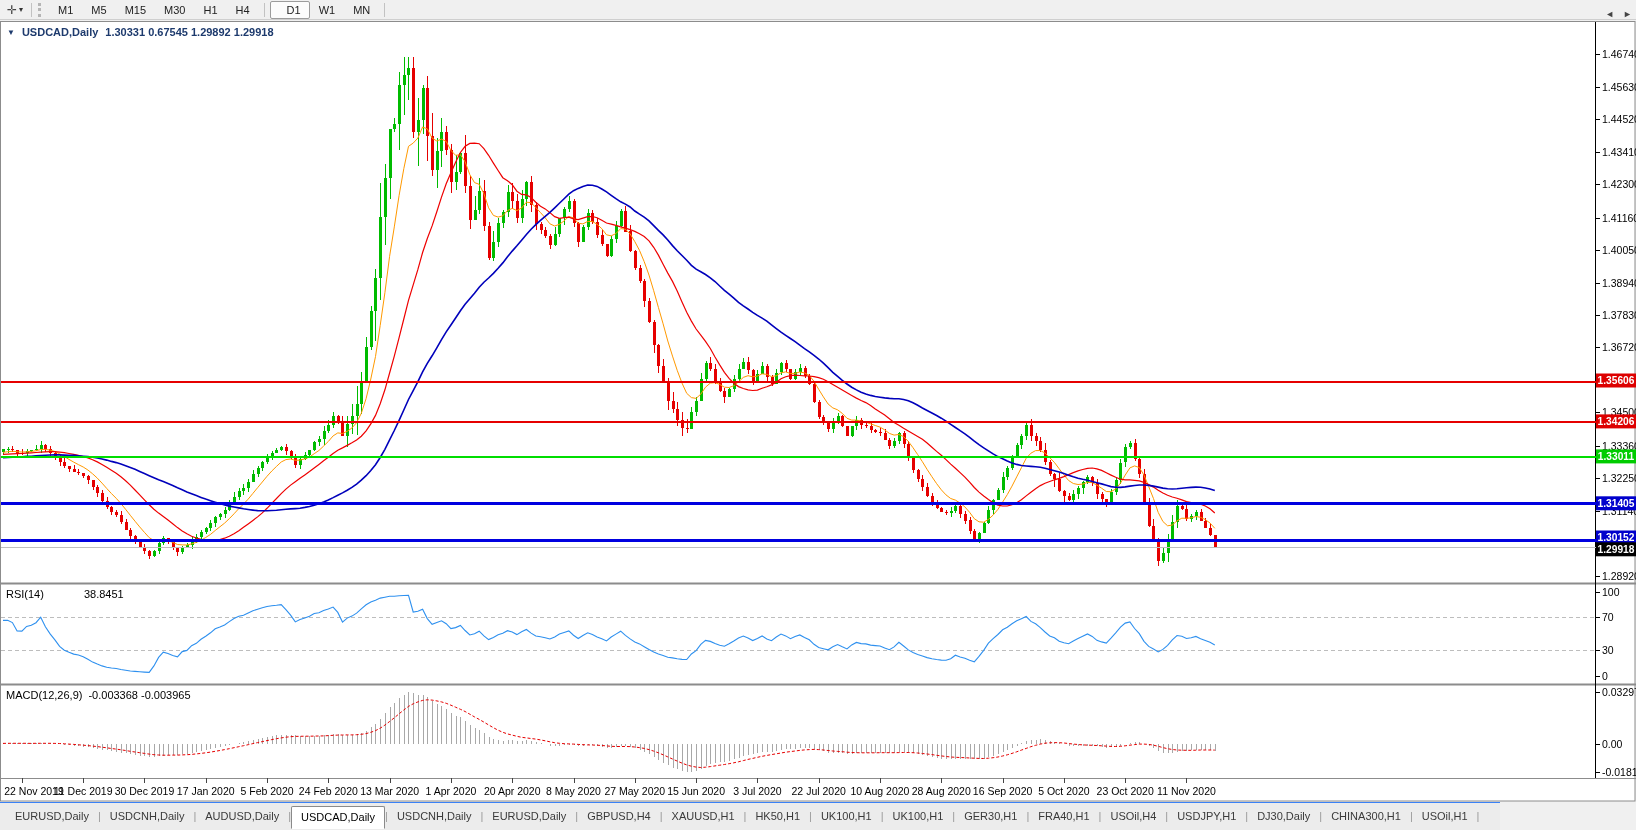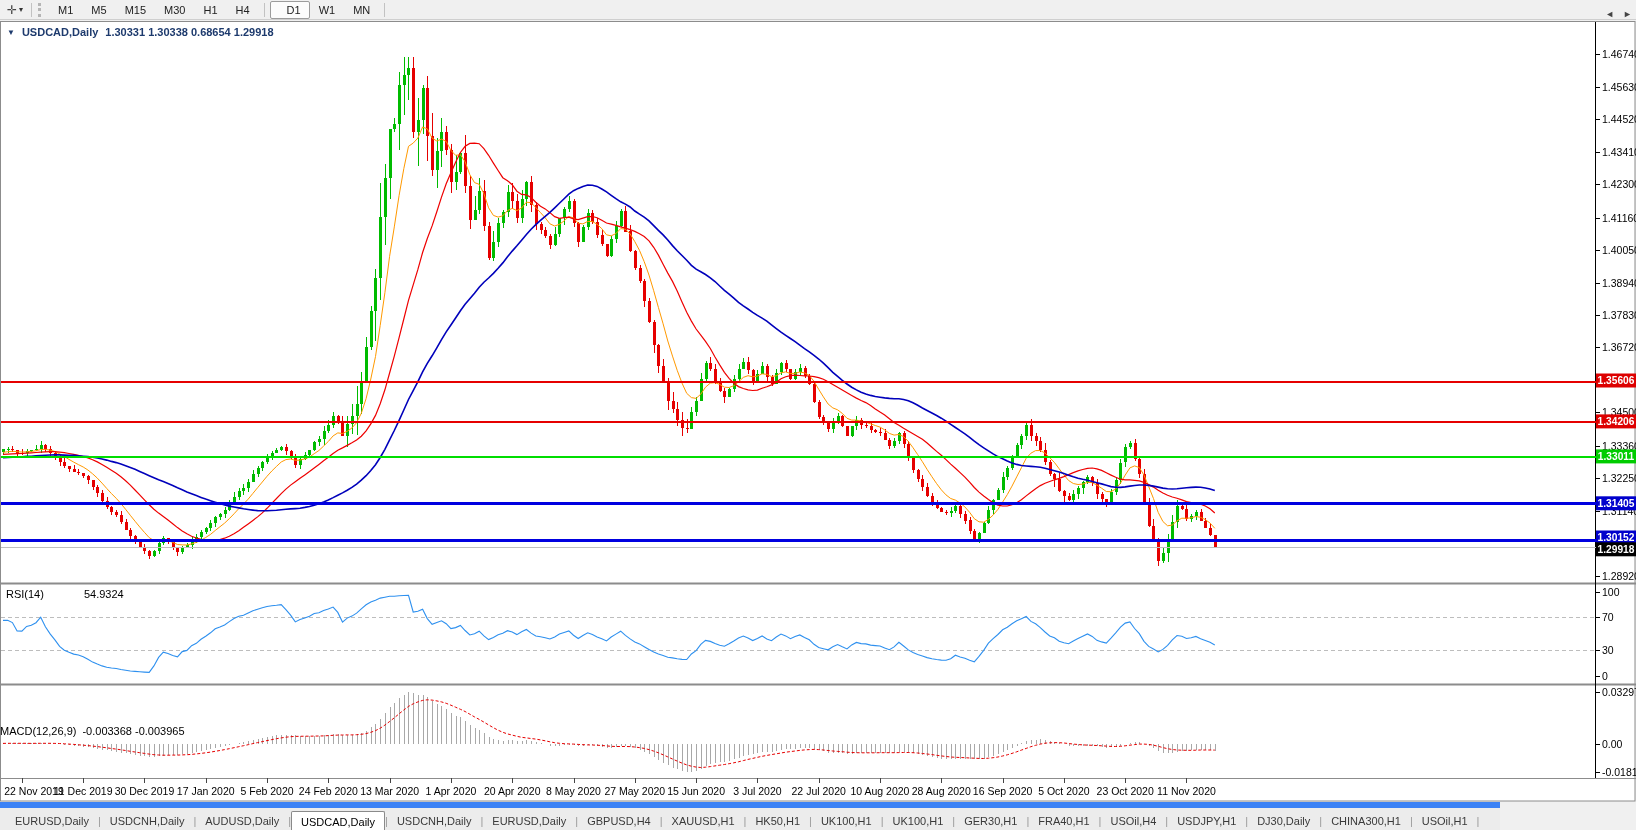--- a/index.html
+++ b/index.html
@@ -15,21 +15,21 @@
   .tfbtn{padding:1px 8px;font-size:11px;color:#222;border:1px solid transparent;border-radius:2px;cursor:pointer;line-height:14px;}
   .tfbtn.active{background:#fcfcfc;border-color:#9c9c9c;padding-left:16px;}
   
   .chart-window{position:absolute;left:0;top:21px;width:1635px;height:780px;background:#fff;z-index:1;}
   svg#plot{position:absolute;left:0;top:0;z-index:2;pointer-events:none;}
   .chart-title{position:absolute;left:7px;top:26px;z-index:3;font-size:11px;font-weight:bold;color:#1d3a6d;display:flex;gap:7px;}
   .chart-title .arr{font-size:8px;line-height:13px;color:#1d3a6d;}
   .panel-caption{position:absolute;z-index:3;font-size:11px;color:#000;display:flex;gap:6px;}
   
   .tabbar{position:absolute;left:0;top:802px;width:1500px;height:28px;background:#ececec;
-          border-top:6px solid #3b82f6;display:flex;align-items:flex-start;padding:3px 0 0 6px;box-sizing:border-box;z-index:5;}
+          border-top:1px solid #3b82f6;display:flex;align-items:flex-start;padding:3px 0 0 6px;box-sizing:border-box;z-index:5;}
   .tab{height:20px;line-height:20px;padding:0 9px;font-size:11px;color:#3a3a3a;white-space:nowrap;cursor:pointer;}
   .tab.active{background:#ffffff;border:1px solid #8a8a8a;border-bottom:1px solid #fff;color:#000;height:21px;border-radius:2px 2px 0 0;}
   .tsep{color:#9a9a9a;line-height:20px;font-size:11px;}
   .tab-arrows{position:absolute;right:4px;top:9px;display:flex;gap:9px;color:#444;font-size:9px;z-index:6;}
   .tab-arrows span{cursor:pointer;}
 </style>
 </head>
 <body>
 
 <div class="app">
@@ -947,29 +947,29 @@
       <text x="1063.875" y="795" font-size="10.5" fill="#000" text-anchor="middle" font-weight="400" font-family="&quot;Liberation Sans&quot;,&quot;DejaVu Sans&quot;,sans-serif">5 Oct 2020</text>
       <line x1="1125.5" y1="778" x2="1125.5" y2="783" stroke="#444" stroke-width="1" shape-rendering="crispEdges"></line>
       <text x="1125.17" y="795" font-size="10.5" fill="#000" text-anchor="middle" font-weight="400" font-family="&quot;Liberation Sans&quot;,&quot;DejaVu Sans&quot;,sans-serif">23 Oct 2020</text>
       <line x1="1186.5" y1="778" x2="1186.5" y2="783" stroke="#444" stroke-width="1" shape-rendering="crispEdges"></line>
       <text x="1186.465" y="795" font-size="10.5" fill="#000" text-anchor="middle" font-weight="400" font-family="&quot;Liberation Sans&quot;,&quot;DejaVu Sans&quot;,sans-serif">11 Nov 2020</text>
     </svg>
 
   <div class="chart-title">
     <span class="arr">▼</span>
     <span>USDCAD,Daily</span>
-    <span>1.30331 1.30338 0.68654 1.29918</span>
+    <span>1.30331 0.67545 1.29892 1.29918</span>
   </div>
 
   <div class="panel-caption" style="left:6px;top:588px;gap:40px;">
     <span>RSI(14)</span>
-    <span>54.9324</span>
+    <span>38.8451</span>
   </div>
 
-  <div class="panel-caption" style="left:0;top:689px;margin-top:36px;">
+  <div class="panel-caption" style="left:6px;top:689px;">
     <span>MACD(12,26,9)</span>
     <span>-0.003368 -0.003965</span>
   </div>
 
   <div class="tabbar" id="tabbar">
       <span class="tab">EURUSD,Daily</span>
       <span class="tsep">|</span>
       <span class="tab">USDCNH,Daily</span>
       <span class="tsep">|</span>
       <span class="tab">AUDUSD,Daily</span>

